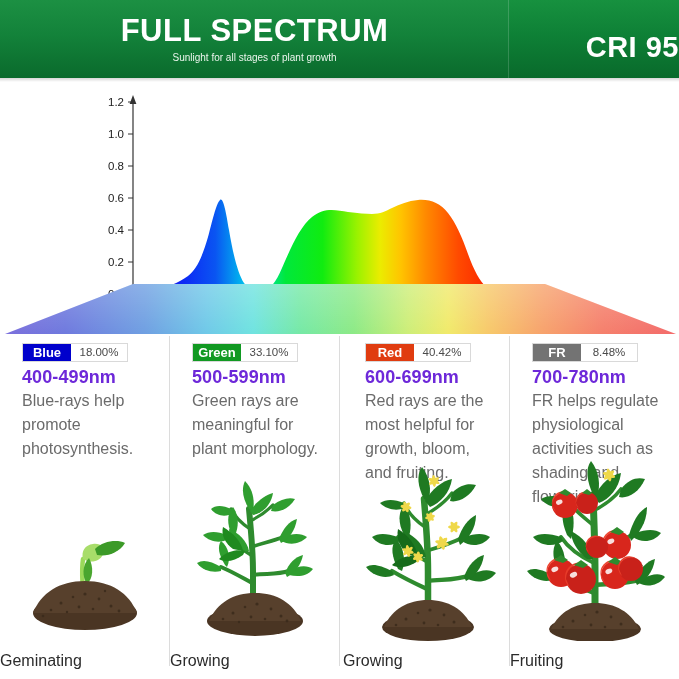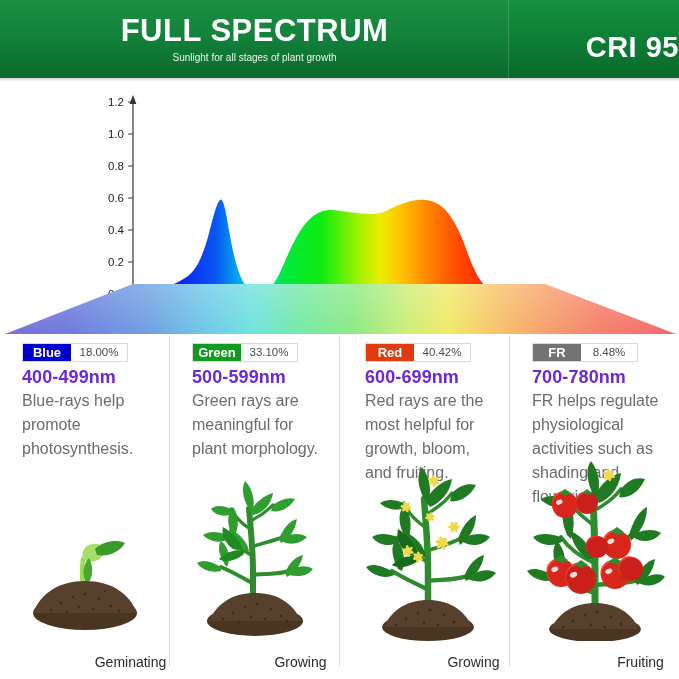--- a/index.html
+++ b/index.html
@@ -40,22 +40,22 @@
     display:flex;align-items:stretch;box-sizing:border-box;}
   .badge-name{display:flex;align-items:center;justify-content:center;color:#fff;
     font-size:13px;font-weight:bold;padding:0 0;min-width:48px;box-sizing:border-box;line-height:17px;}
   .badge-pct{display:flex;align-items:center;justify-content:center;color:#4a4a4a;
     font-size:11.5px;padding:0 8px;min-width:56px;box-sizing:border-box;line-height:17px;}
   .range{position:absolute;left:22px;top:31px;font-size:18px;color:#6d28d9;font-weight:700;letter-spacing:.1px;}
   .desc{position:absolute;left:22px;top:53px;width:133px;font-size:16px;color:#6b6b6b;line-height:24px;}
 
   .stage-art{position:absolute;left:0;bottom:38px;width:169px;height:190px;}
   .stage-art svg{display:block;margin:0 auto;}
-  .stage-label{position:absolute;left:0;bottom:9px;width:169px;text-align:center;
-    font-size:14px;color:#2b2b2b;margin-left:46px;}
+  .stage-label{position:absolute;left:0;bottom:9px;width:169px;
+    font-size:16px;color:#2b2b2b;}
 </style>
 </head>
 <body>
 
 <div id="page">
 
   <div class="header">
     <div class="header-left"></div>
     <div class="header-right"></div>
     <div class="hdr-sep"></div>

